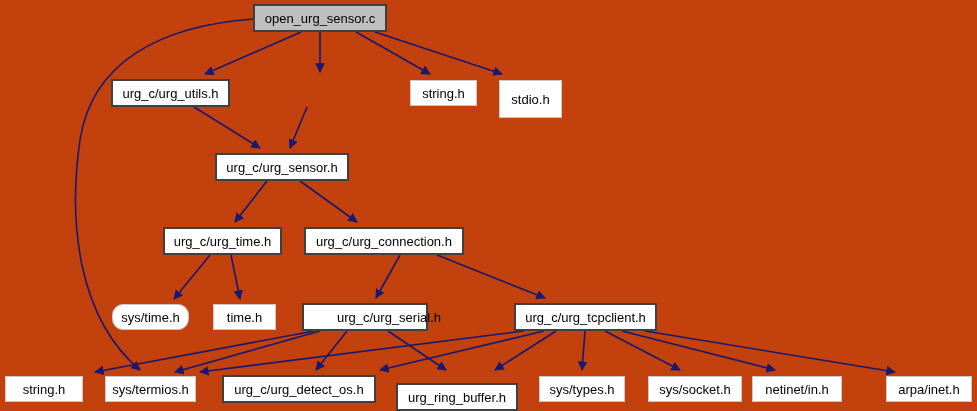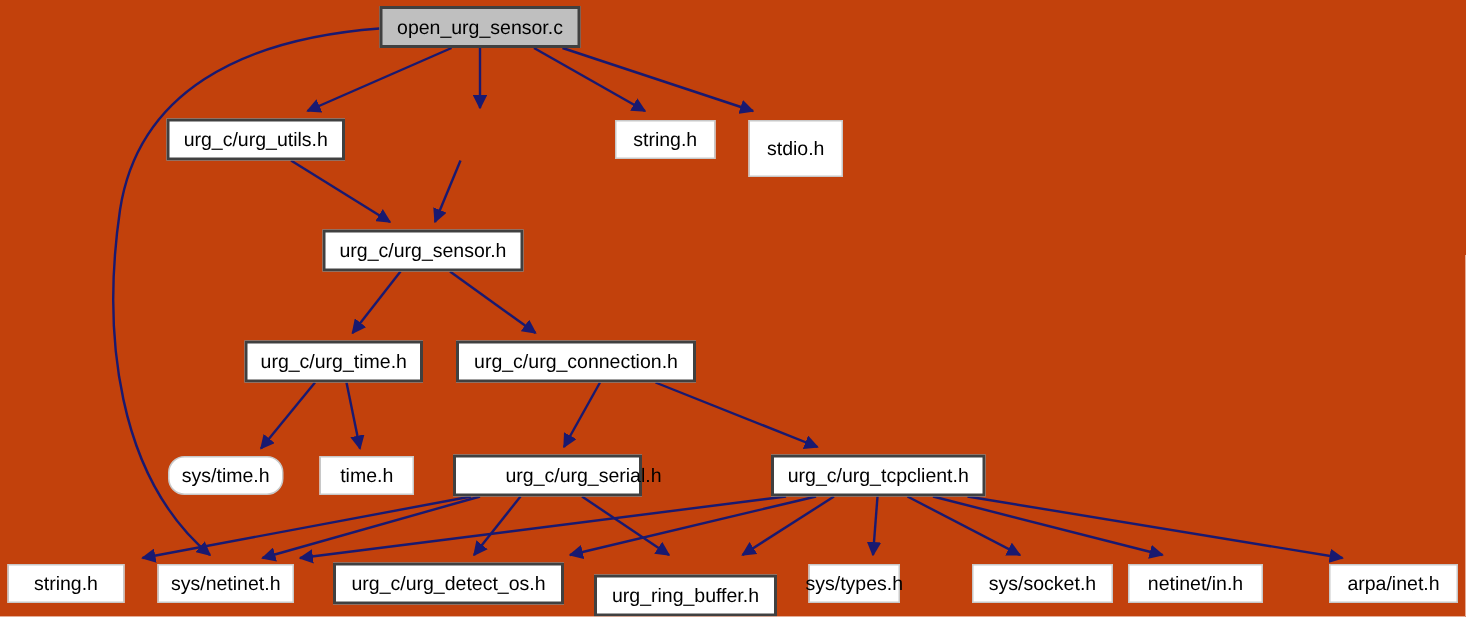--- a/index.html
+++ b/index.html
@@ -129,29 +129,29 @@
   <div class="node local" style="left: 302px; top: 303px; width: 126px; height: 28px; padding-left: 48px;">
       <span>urg_c/urg_serial.h</span>
     </div>
   <div class="node local" style="left: 514px; top: 303px; width: 143px; height: 28px;">
       <span>urg_c/urg_tcpclient.h</span>
     </div>
   <div class="node system" style="left: 5px; top: 376px; width: 78px; height: 26px;">
       <span>string.h</span>
     </div>
   <div class="node system" style="left: 105px; top: 376px; width: 91px; height: 26px;">
-      <span>sys/netinet.h</span>
+      <span>sys/termios.h</span>
     </div>
   <div class="node local" style="left: 222px; top: 375px; width: 154px; height: 28px;">
       <span>urg_c/urg_detect_os.h</span>
     </div>
   <div class="node local" style="left: 396px; top: 383px; width: 122px; height: 28px;">
       <span>urg_ring_buffer.h</span>
     </div>
-  <div class="node system" style="left: 539px; top: 376px; width: 61px; height: 26px;">
+  <div class="node system" style="left: 539px; top: 376px; width: 86px; height: 26px;">
       <span>sys/types.h</span>
     </div>
   <div class="node system" style="left: 648px; top: 376px; width: 94px; height: 26px; text-align: right;">
       <span>sys/socket.h</span>
     </div>
   <div class="node system" style="left: 752px; top: 376px; width: 90px; height: 26px;">
       <span>netinet/in.h</span>
     </div>
   <div class="node system" style="left: 886px; top: 376px; width: 86px; height: 26px;">
       <span>arpa/inet.h</span>

